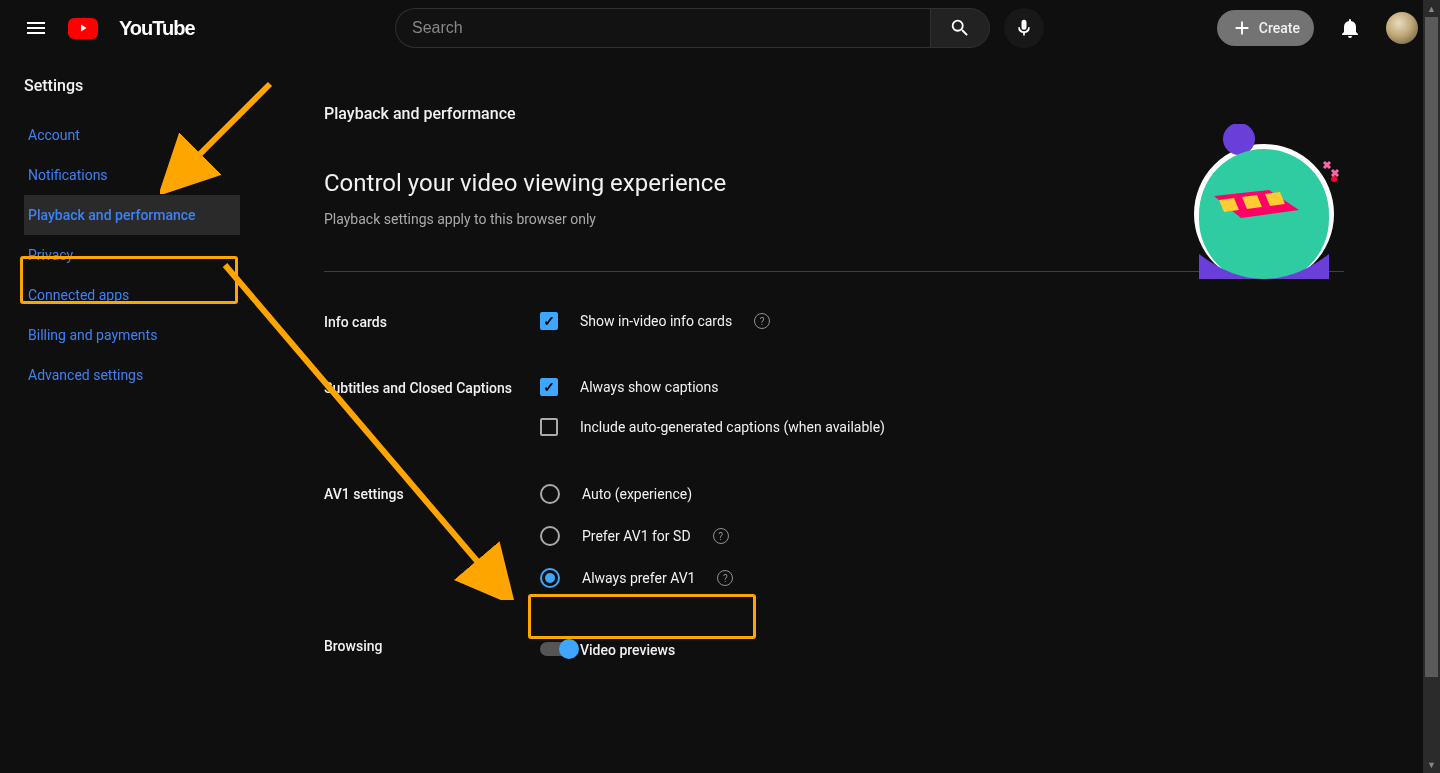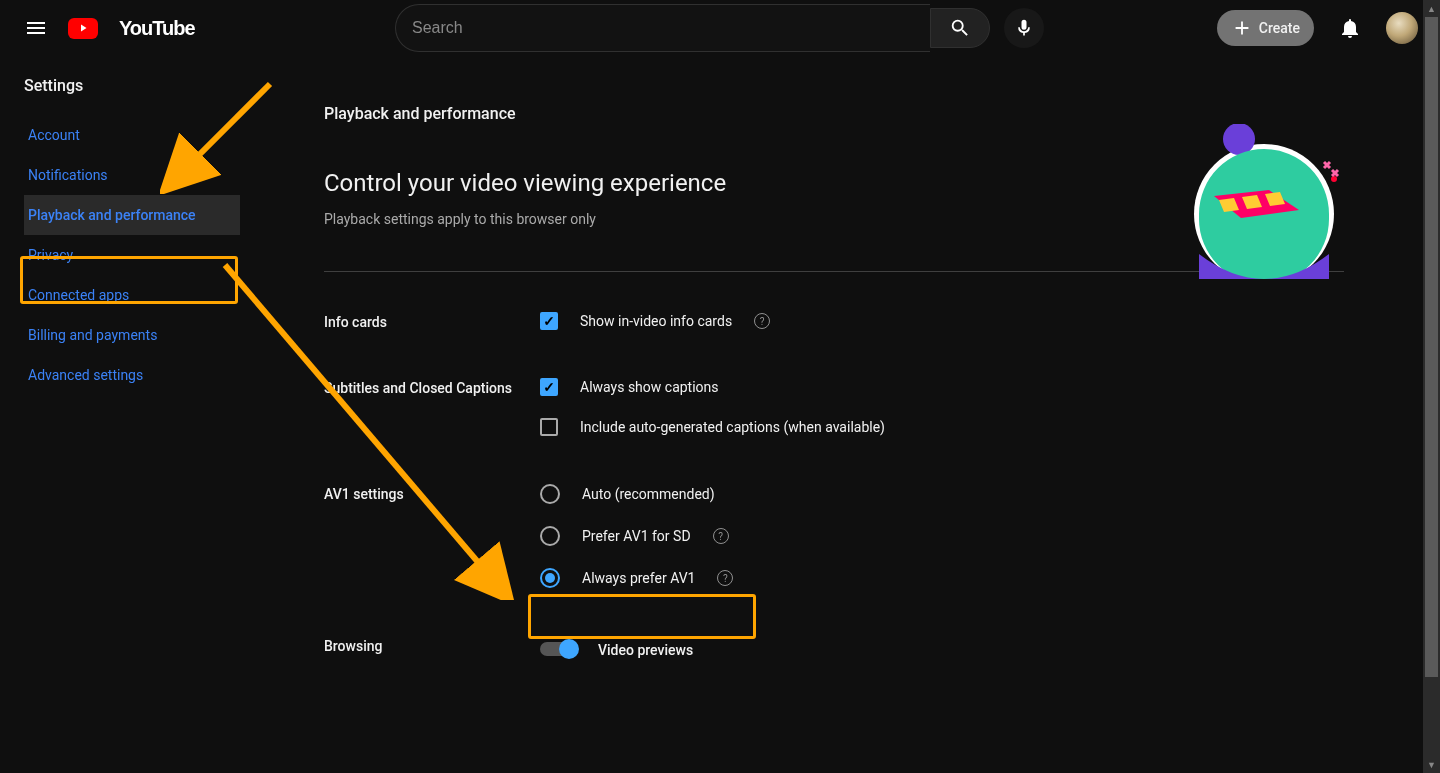--- a/index.html
+++ b/index.html
@@ -41,21 +41,21 @@
     font-weight: 700; font-size: 20px; letter-spacing: -1px;
     color: #fff; margin-left: 3px;
     font-family: Arial, sans-serif;
   }
   .search-wrap {
     position: absolute;
     left: 395px;
     display: flex; align-items: center;
   }
   .search-input {
-    width: 535px; height: 48px;
+    width: 535px; height: 40px;
     background: #121212;
     border: 1px solid #303030;
     border-right: none;
     border-radius: 40px 0 0 40px;
     padding: 0 16px;
     color: #fff;
     font-size: 16px;
   }
   .search-input::placeholder { color: #888; }
   .search-btn {
@@ -383,39 +383,39 @@
           <span>Include auto-generated captions (when available)</span>
         </div>
       </div>
     </div>
 
     <div class="row">
       <div class="label">AV1 settings</div>
       <div class="opts">
         <div class="opt">
           <div class="radio"></div>
-          <span>Auto (recommended)</span>
+          <span>Auto (experience)</span>
         </div>
         <div class="opt">
           <div class="radio"></div>
           <span>Prefer AV1 for SD</span>
           <span class="help-icon">?</span>
         </div>
         <div class="opt">
           <div class="radio selected"></div>
           <span>Always prefer AV1</span>
           <span class="help-icon">?</span>
         </div>
       </div>
     </div>
 
     <div class="row" style="margin-bottom:0;">
       <div class="label">Browsing</div>
       <div class="opts">
-        <div class="opt" style="align-items:flex-start; gap:22px; margin-top:6px;">
+        <div class="opt" style="align-items:flex-start; gap:4px; margin-top:6px;">
           <div class="toggle on"></div>
           <div class="preview-block">
             <div class="title">Video previews</div>
           </div>
         </div>
       </div>
     </div>
 
   </div>
 </div>

